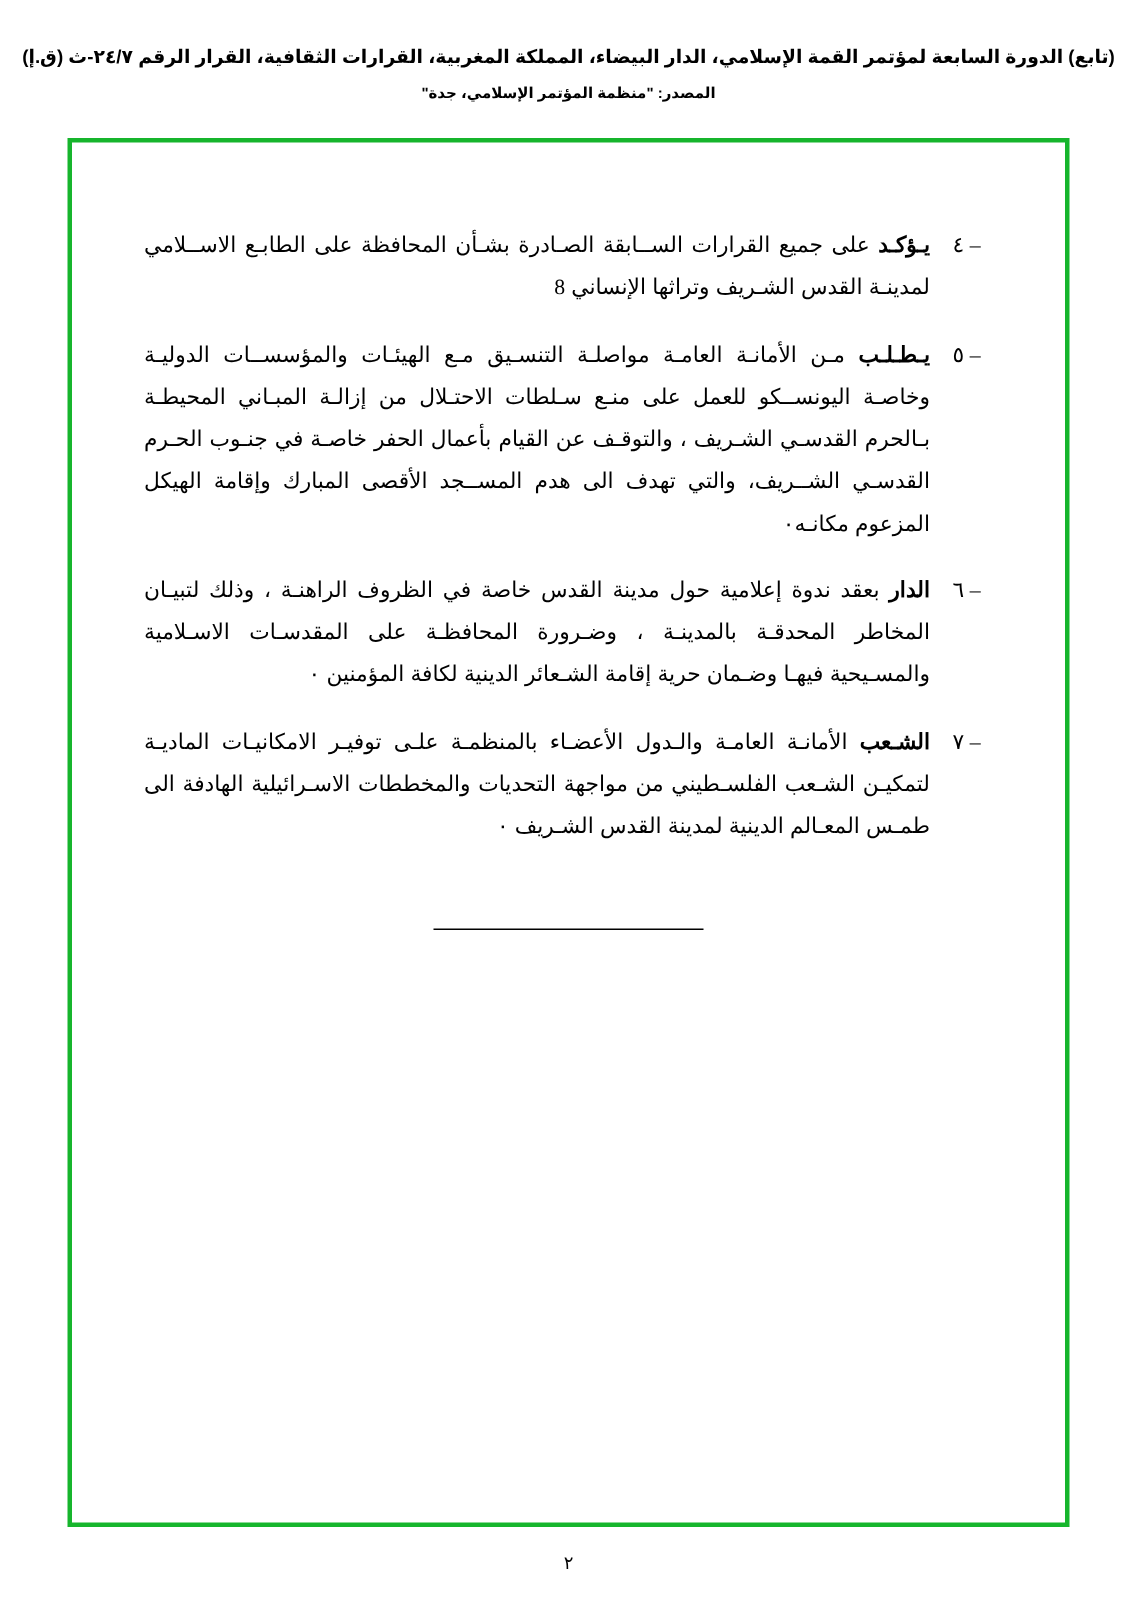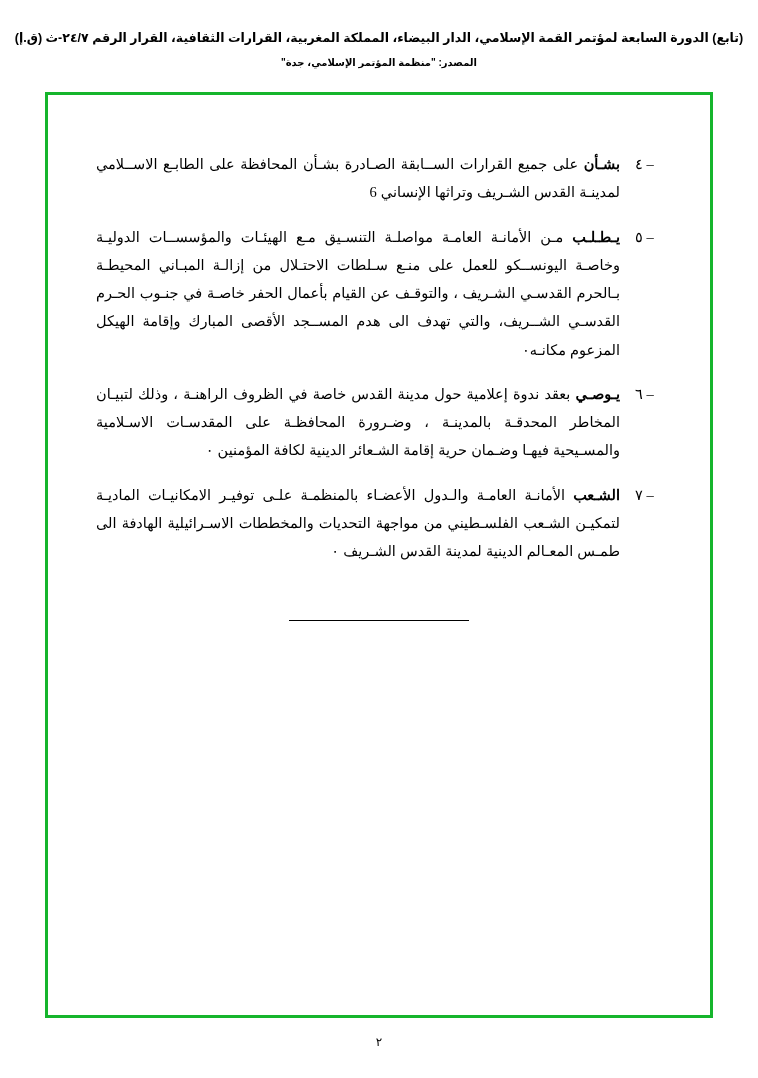--- a/index.html
+++ b/index.html
@@ -129,37 +129,37 @@
   </div>
 
   <div class="frame">
     <div class="content">
 
       <div class="clause">
         <div class="clause-marker">
           <span class="clause-dash">–</span>
           <span class="clause-num">٤</span>
         </div>
-        <div class="clause-body"><span class="lead">بشـأن</span><span> على جميع القرارات الســابقة الصـادرة بشـأن المحافظة على الطابـع الاســلامي لمدينـة القدس الشـريف وتراثها الإنساني 6</span></div>
+        <div class="clause-body"><span class="lead">يـؤكـد</span><span> على جميع القرارات الســابقة الصـادرة بشـأن المحافظة على الطابـع الاســلامي لمدينـة القدس الشـريف وتراثها الإنساني 8</span></div>
       </div>
 
       <div class="clause">
         <div class="clause-marker">
           <span class="clause-dash">–</span>
           <span class="clause-num">٥</span>
         </div>
         <div class="clause-body"><span class="lead">يـطـلـب</span><span> مـن الأمانـة العامـة مواصلـة التنسـيق مـع الهيئـات والمؤسســات الدوليـة وخاصـة اليونســكو للعمل على منـع سـلطات الاحتـلال من إزالـة المبـاني المحيطـة بـالحرم القدسـي الشـريف ، والتوقـف عن القيام بأعمال الحفر خاصـة في جنـوب الحـرم القدسـي الشــريف، والتي تهدف الى هدم المســجد الأقصى المبارك وإقامة الهيكل المزعوم مكانـه٠</span></div>
       </div>
 
       <div class="clause">
         <div class="clause-marker">
           <span class="clause-dash">–</span>
           <span class="clause-num">٦</span>
         </div>
-        <div class="clause-body"><span class="lead">يـوصـي</span><span> بعقد ندوة إعلامية حول مدينة القدس خاصة في الظروف الراهنـة ، وذلك لتبيـان المخاطر المحدقـة بالمدينـة ، وضـرورة المحافظـة على المقدسـات الاسـلامية والمسـيحية فيهـا وضـمان حرية إقامة الشـعائر الدينية لكافة المؤمنين ٠</span></div>
+        <div class="clause-body"><span class="lead">الدار</span><span> بعقد ندوة إعلامية حول مدينة القدس خاصة في الظروف الراهنـة ، وذلك لتبيـان المخاطر المحدقـة بالمدينـة ، وضـرورة المحافظـة على المقدسـات الاسـلامية والمسـيحية فيهـا وضـمان حرية إقامة الشـعائر الدينية لكافة المؤمنين ٠</span></div>
       </div>
 
       <div class="clause">
         <div class="clause-marker">
           <span class="clause-dash">–</span>
           <span class="clause-num">٧</span>
         </div>
         <div class="clause-body"><span class="lead">الشـعب</span><span> الأمانـة العامـة  والـدول الأعضـاء بالمنظمـة علـى توفيـر الامكانيـات الماديـة لتمكيـن الشـعب الفلسـطيني من مواجهة التحديات والمخططات الاسـرائيلية الهادفة الى طمـس المعـالم الدينية لمدينة القدس الشـريف ٠</span></div>
       </div>
 

